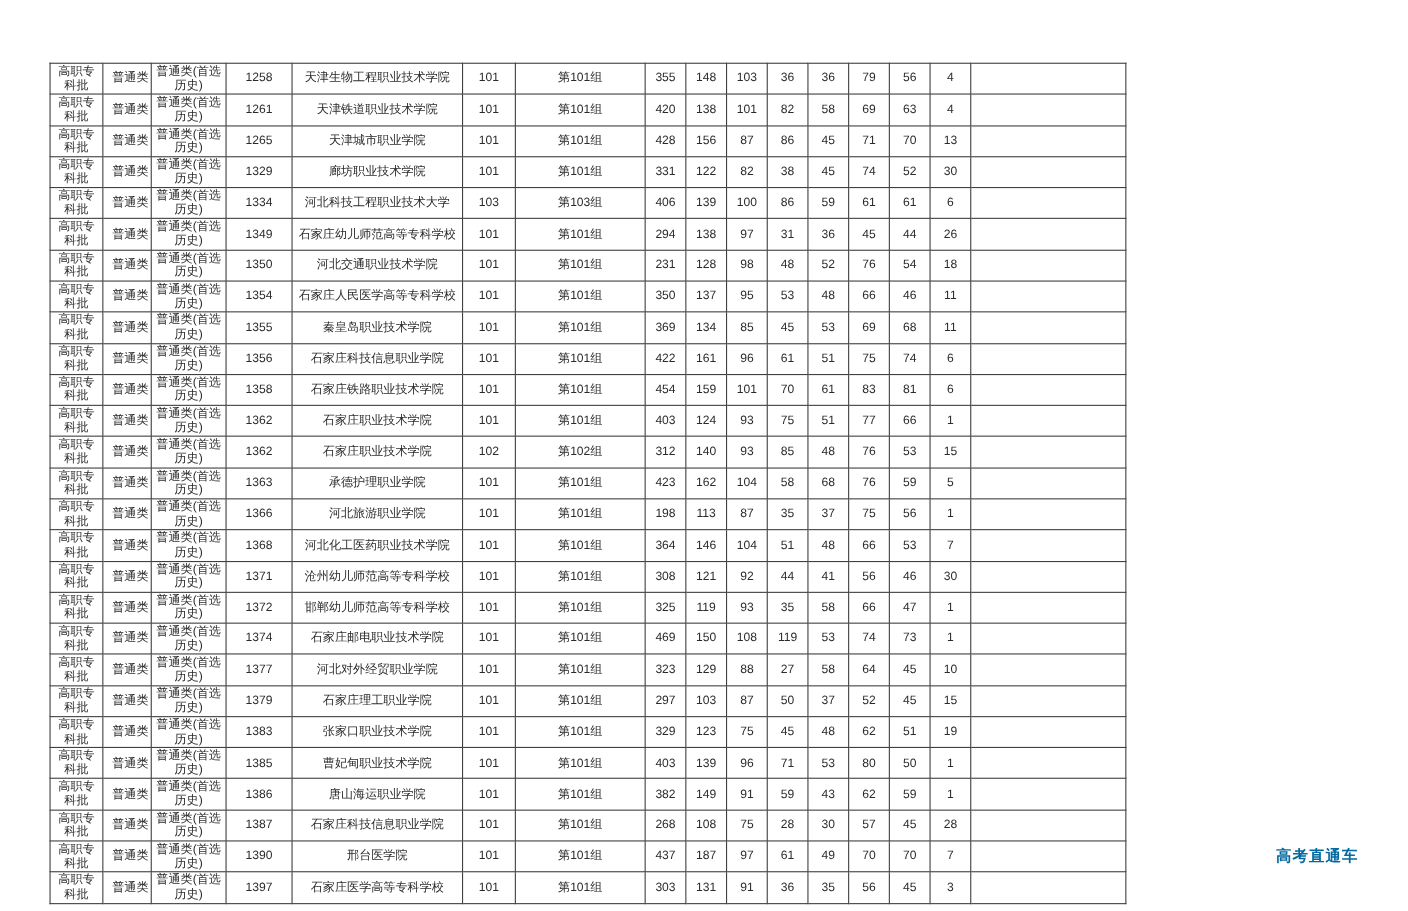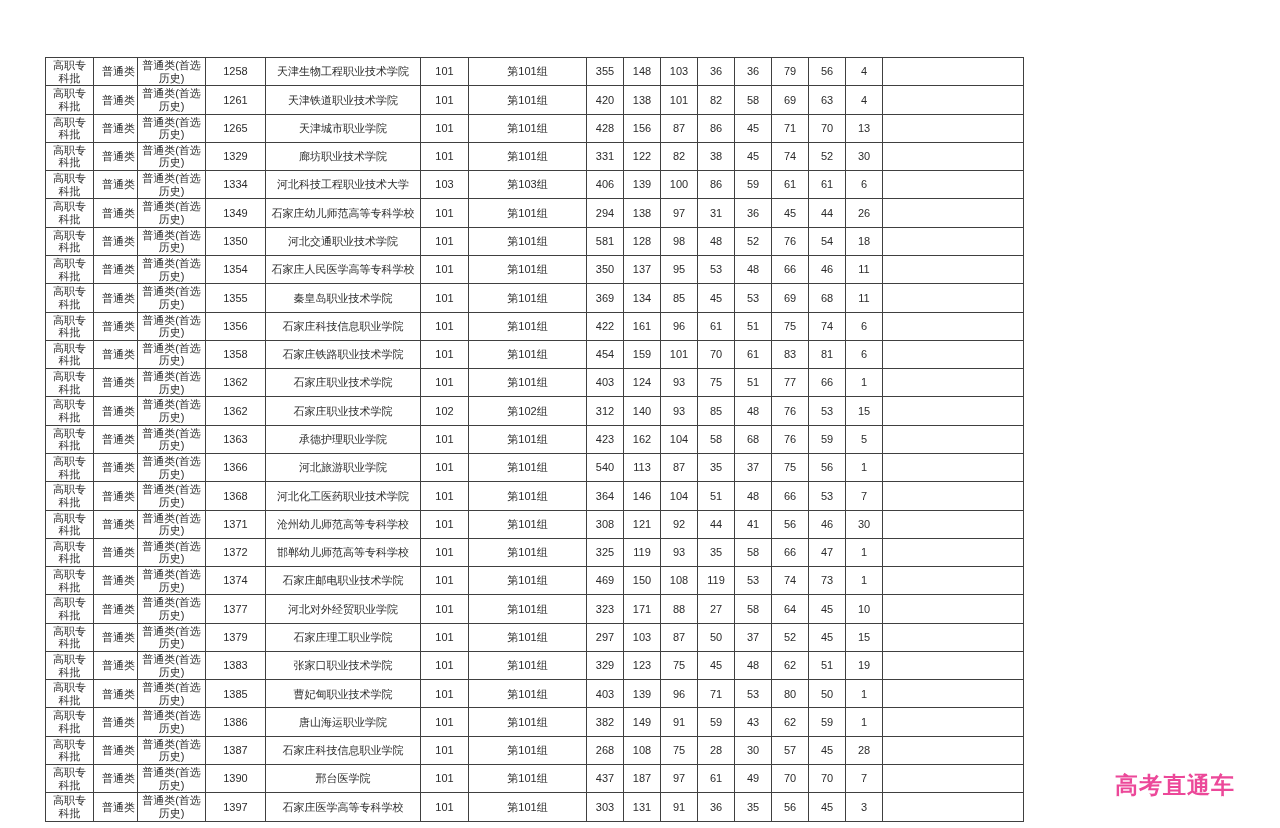--- a/index.html
+++ b/index.html
@@ -38,23 +38,23 @@
   .col-code     { width: 60px; }
   .col-school   { width: 155px; margin-left: 32px; }
   .col-group-no { width: 48px; }
   .col-group-name { width: 118px; }
   .col-num      { width: 37px; }
   .col-last     { width: 141px; }
   .watermark {
     position: absolute;
     top: 770px;
     right: 45px;
-    font-size: 23px;
+    font-size: 14px;
     font-weight: 700;
-    color: #ec4899;
+    color: #0369a1;
     letter-spacing: 1px;
     font-family: "Liberation Sans", "DejaVu Sans", sans-serif;
   }
 </style>
 </head>
 <body>
 
 <div class="table-wrap">
   <table>
     <colgroup>
@@ -185,21 +185,21 @@
           <td class="col-last"></td>
         </tr>
         <tr>
           <td class="col-batch">高职专科批</td>
           <td class="col-category">普通类</td>
           <td class="col-subcategory">普通类(首选历史)</td>
           <td class="col-code">1350</td>
           <td class="col-school">河北交通职业技术学院</td>
           <td class="col-group-no">101</td>
           <td class="col-group-name">第101组</td>
-          <td class="col-num">581</td>
+          <td class="col-num">231</td>
           <td class="col-num">128</td>
           <td class="col-num">98</td>
           <td class="col-num">48</td>
           <td class="col-num">52</td>
           <td class="col-num">76</td>
           <td class="col-num">54</td>
           <td class="col-num">18</td>
           <td class="col-last"></td>
         </tr>
         <tr>
@@ -329,21 +329,21 @@
           <td class="col-last"></td>
         </tr>
         <tr>
           <td class="col-batch">高职专科批</td>
           <td class="col-category">普通类</td>
           <td class="col-subcategory">普通类(首选历史)</td>
           <td class="col-code">1366</td>
           <td class="col-school">河北旅游职业学院</td>
           <td class="col-group-no">101</td>
           <td class="col-group-name">第101组</td>
-          <td class="col-num">540</td>
+          <td class="col-num">198</td>
           <td class="col-num">113</td>
           <td class="col-num">87</td>
           <td class="col-num">35</td>
           <td class="col-num">37</td>
           <td class="col-num">75</td>
           <td class="col-num">56</td>
           <td class="col-num">1</td>
           <td class="col-last"></td>
         </tr>
         <tr>
@@ -420,21 +420,21 @@
         </tr>
         <tr>
           <td class="col-batch">高职专科批</td>
           <td class="col-category">普通类</td>
           <td class="col-subcategory">普通类(首选历史)</td>
           <td class="col-code">1377</td>
           <td class="col-school">河北对外经贸职业学院</td>
           <td class="col-group-no">101</td>
           <td class="col-group-name">第101组</td>
           <td class="col-num">323</td>
-          <td class="col-num">171</td>
+          <td class="col-num">129</td>
           <td class="col-num">88</td>
           <td class="col-num">27</td>
           <td class="col-num">58</td>
           <td class="col-num">64</td>
           <td class="col-num">45</td>
           <td class="col-num">10</td>
           <td class="col-last"></td>
         </tr>
         <tr>
           <td class="col-batch">高职专科批</td>

